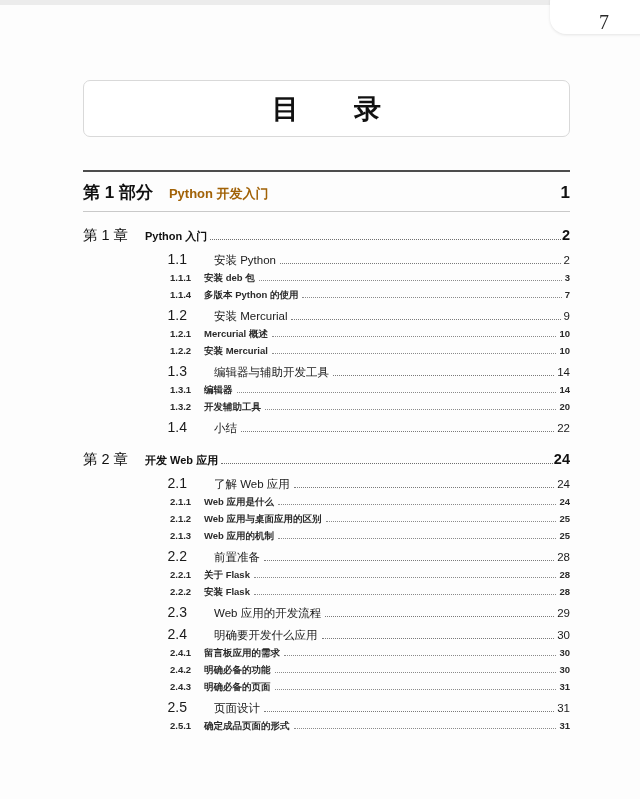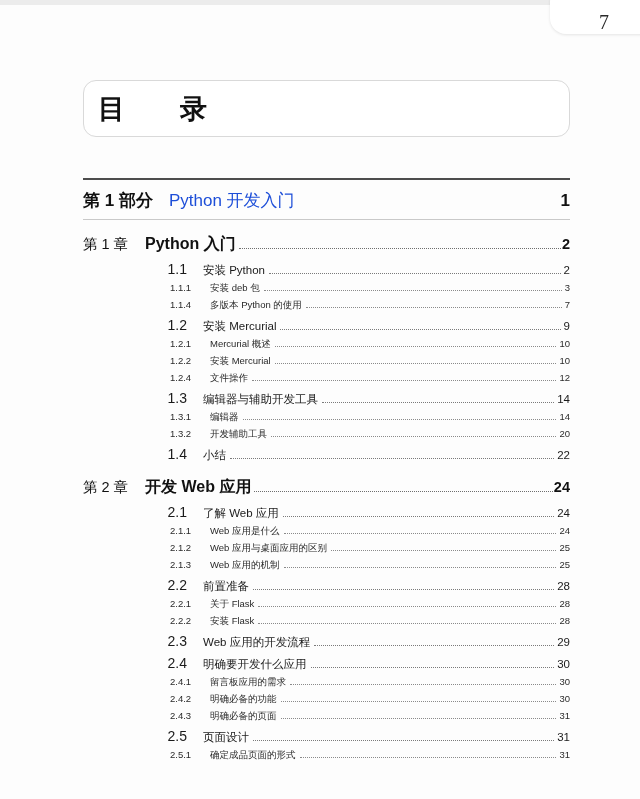--- a/index.html
+++ b/index.html
@@ -56,40 +56,40 @@
   }
 
   
   .toc-title-box {
     position: absolute;
     left: 83px;
     top: 80px;
     width: 487px;
     height: 57px;
     border: 1px solid #d9d9d9;
-    border-radius: 13px;
+    border-radius: 7px;
     background: #ffffff;
     display: flex;
     align-items: center;
-    justify-content: flex-start;
+    justify-content: center;
     box-sizing: border-box;
   }
   .toc-title-box .toc-title {
     font-size: 27px;
     font-weight: bold;
     letter-spacing: 14px;
     text-indent: 14px;
     color: #111111;
   }
 
   
   .toc-list {
     position: absolute;
     left: 83px;
-    top: 178px;
+    top: 170px;
     width: 487px;
   }
 
   .row {
     display: flex;
     align-items: baseline;
     width: 100%;
   }
 
   
@@ -100,23 +100,23 @@
     border-bottom: 1px solid #c9c9c9;
   }
   .part-row .num {
     font-size: 17px;
     font-weight: bold;
     color: #111;
     white-space: nowrap;
     margin-right: 16px;
   }
   .part-row .title {
-    font-size: 17px;
-    font-weight: normal;
-    color: #1d4ed8;
+    font-size: 13px;
+    font-weight: bold;
+    color: #a16207;
     white-space: nowrap;
   }
   .part-row .page {
     font-size: 17px;
     font-weight: bold;
     color: #111;
     margin-left: auto;
   }
 
   
@@ -126,21 +126,21 @@
   }
   .chapter-row .num {
     font-size: 14.5px;
     font-weight: normal;
     color: #111;
     white-space: nowrap;
     width: 62px;
     flex: none;
   }
   .chapter-row .title {
-    font-size: 16px;
+    font-size: 11px;
     font-weight: bold;
     color: #111;
     white-space: nowrap;
   }
   .chapter-row .leader {
     flex: 1 1 auto;
     border-bottom: 1.4px dotted #6e6e6e;
     margin: 0 1px 4px 3px;
     min-width: 6px;
   }
@@ -160,50 +160,51 @@
     color: #1a1a1a;
     width: 37px;
     flex: none;
     margin-left: 67px;
     text-align: right;
   }
   .section-row .title {
     font-size: 11.5px;
     color: #1a1a1a;
     white-space: nowrap;
-    margin-left: 16px;
+    margin-left: 27px;
   }
   .section-row .leader {
     flex: 1 1 auto;
     border-bottom: 1.2px dotted #7a7a7a;
     margin: 0 3px 3px 4px;
     min-width: 6px;
   }
   .section-row .page {
     font-size: 11.5px;
     color: #1a1a1a;
     white-space: nowrap;
   }
 
   
   .subsection-row {
     padding-top: 4px;
+    font-weight: bold;
   }
   .subsection-row .num {
     font-size: 9.5px;
     color: #2a2a2a;
     width: 34px;
     flex: none;
     margin-left: 87px;
   }
   .subsection-row .title {
     font-size: 9.5px;
     color: #2a2a2a;
     white-space: nowrap;
-    margin-left: 6px;
+    margin-left: 0;
   }
   .subsection-row .leader {
     flex: 1 1 auto;
     border-bottom: 1.1px dotted #8a8a8a;
     margin: 0 3px 3px 4px;
     min-width: 6px;
   }
   .subsection-row .page {
     font-size: 9.5px;
     color: #2a2a2a;
@@ -265,26 +266,20 @@
       <span class="title">Mercurial 概述</span>
       <span class="leader"></span>
       <span class="page">10</span>
     </div>
     <div class="row subsection-row">
       <span class="num">1.2.2</span>
       <span class="title">安装 Mercurial</span>
       <span class="leader"></span>
       <span class="page">10</span>
     </div>
-    <div class="row subsection-row">
-      <span class="num">1.2.4</span>
-      <span class="title">文件操作</span>
-      <span class="leader"></span>
-      <span class="page">12</span>
-    </div>
     <div class="row section-row">
       <span class="num">1.3</span>
       <span class="title">编辑器与辅助开发工具</span>
       <span class="leader"></span>
       <span class="page">14</span>
     </div>
     <div class="row subsection-row">
       <span class="num">1.3.1</span>
       <span class="title">编辑器</span>
       <span class="leader"></span>

